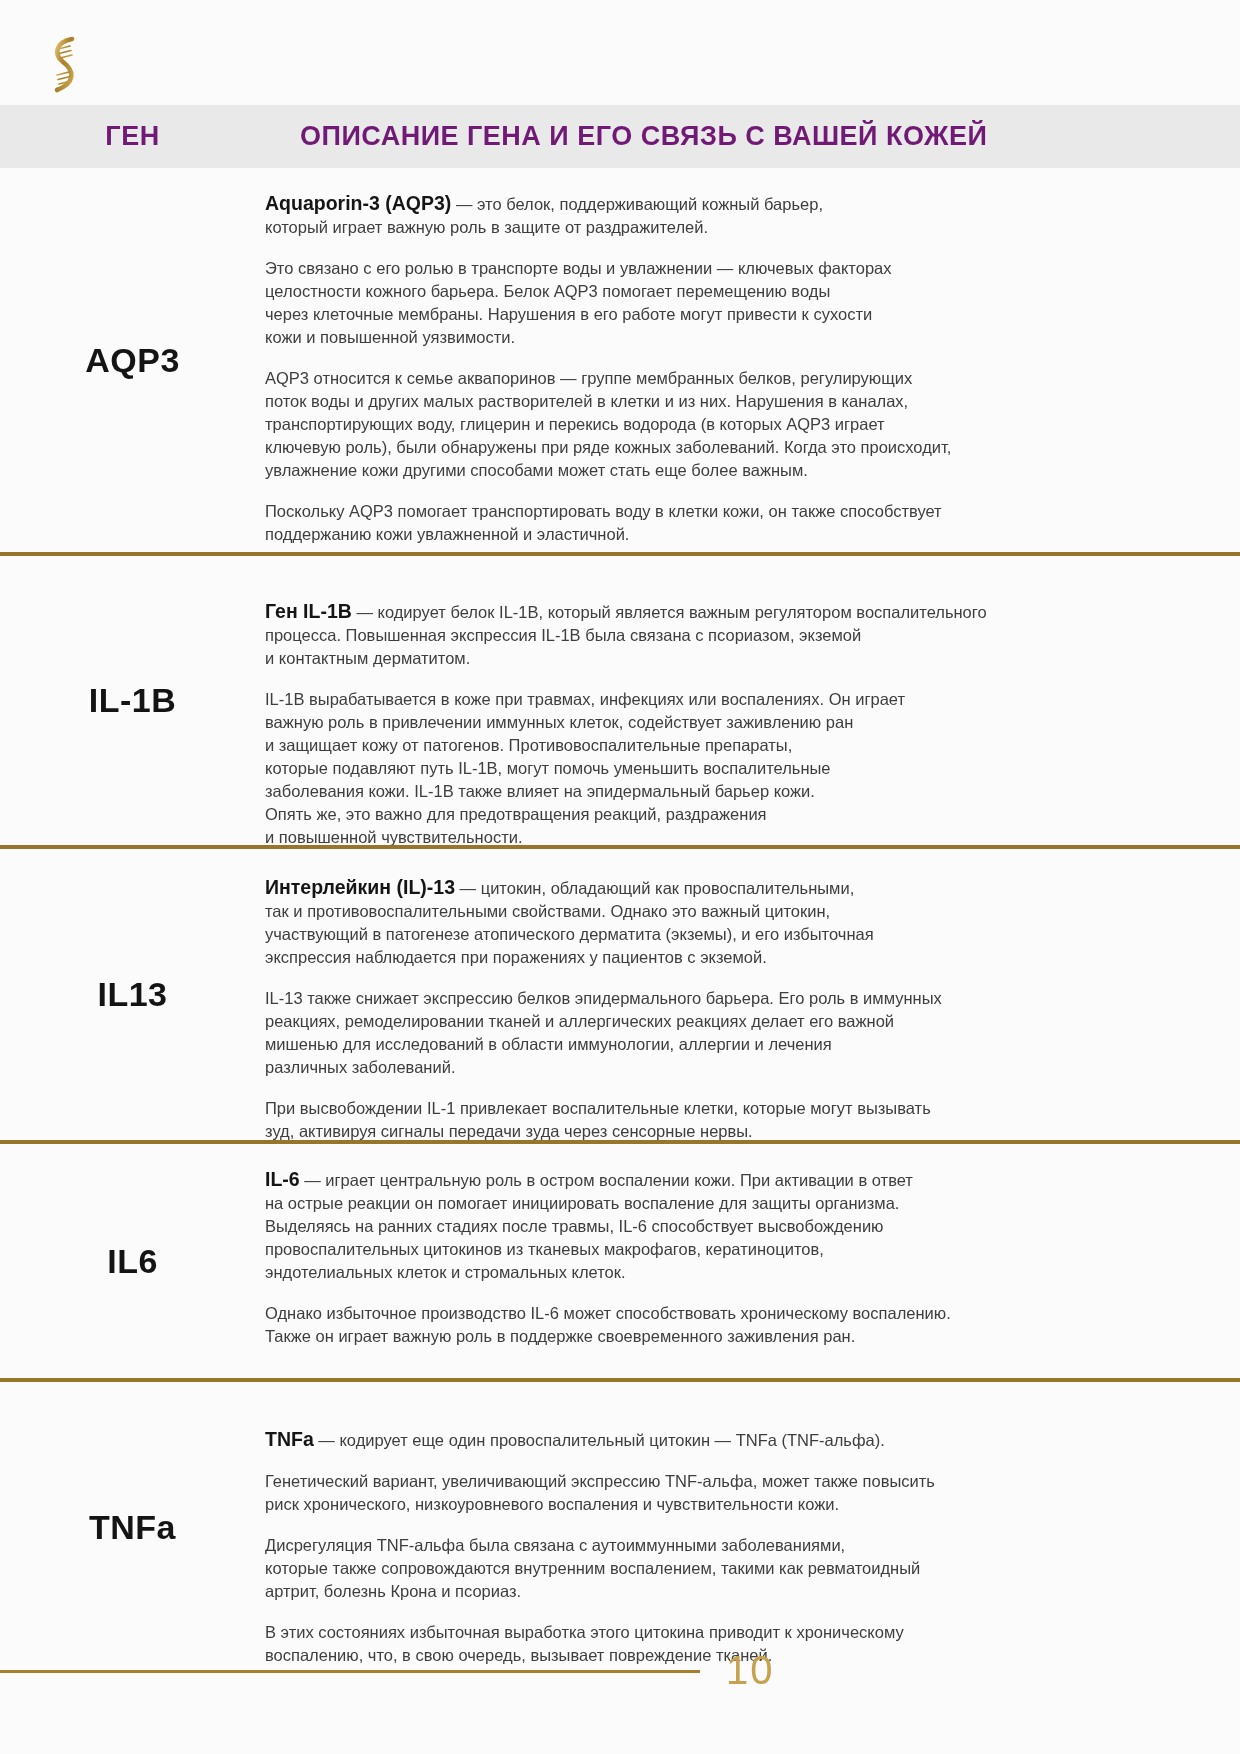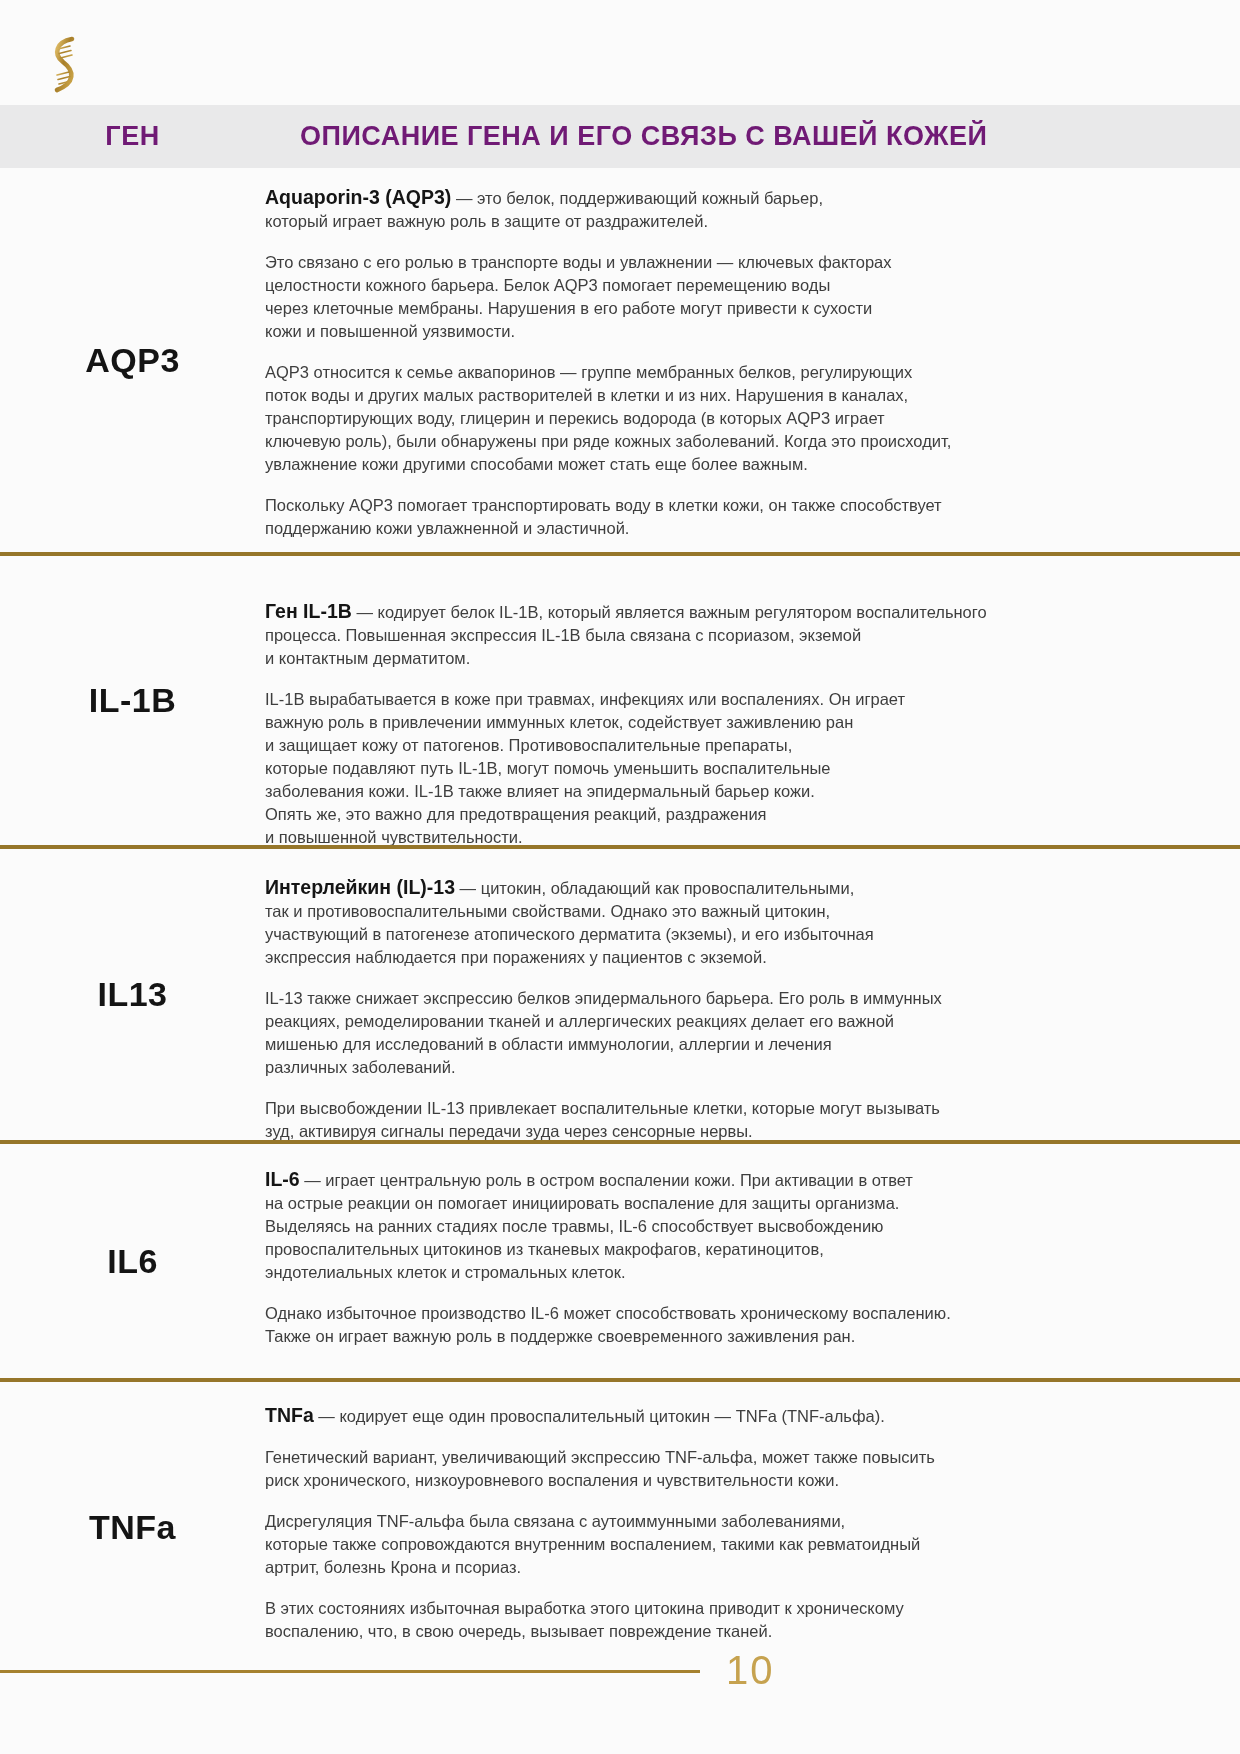--- a/index.html
+++ b/index.html
@@ -35,25 +35,25 @@
   .header-desc{padding-left:35px;}
   .row{
     display:flex;
     overflow:hidden;
   }
   .row + .row{border-top:4px solid var(--gold);}
   .gene-label{
     font-size:34px;font-weight:700;color:#141414;letter-spacing:.5px;
   }
   .col-text{flex:1;padding-right:40px;}
-  .r0{height:384px;} .r0 .col-text{padding-top:18px;}
+  .r0{height:384px;} .r0 .col-text{padding-top:24px;}
   .r1{height:293px;} .r1 .col-text{padding-top:44px;}
   .r2{height:295px;} .r2 .col-text{padding-top:27px;}
   .r3{height:238px;} .r3 .col-text{padding-top:24px;}
-  .r4{height:294px;} .r4 .col-text{padding-top:22px;}
+  .r4{height:294px;} .r4 .col-text{padding-top:46px;}
   .para{
     white-space:pre-line;
     font-size:16.5px;line-height:23px;color:#3e3e3e;
     margin-bottom:18px;max-width:910px;
   }
   .lead{font-weight:700;font-size:19.5px;color:#151515;}
   .footer-line{
     position:absolute;left:0;top:1670px;
     width:700px;height:3px;background:#a5812f;
   }
@@ -125,21 +125,21 @@
     <div class="col-gene gene-label">IL13</div>
     <div class="col-text">
       <p class="para"><span class="lead">Интерлейкин (IL)-13</span><span> — цитокин, обладающий как провоспалительными,
 так и противовоспалительными свойствами. Однако это важный цитокин,
 участвующий в патогенезе атопического дерматита (экземы), и его избыточная
 экспрессия наблюдается при поражениях у пациентов с экземой.</span></p>
       <p class="para">IL-13 также снижает экспрессию белков эпидермального барьера. Его роль в иммунных
 реакциях, ремоделировании тканей и аллергических реакциях делает его важной
 мишенью для исследований в области иммунологии, аллергии и лечения
 различных заболеваний.</p>
-      <p class="para">При высвобождении IL-13 привлекает воспалительные клетки, которые могут вызывать
+      <p class="para">При высвобождении IL-1 привлекает воспалительные клетки, которые могут вызывать
 зуд, активируя сигналы передачи зуда через сенсорные нервы.</p>
     </div>
   </section>
 
   <section class="row r3">
     <div class="col-gene gene-label">IL6</div>
     <div class="col-text">
       <p class="para"><span class="lead">IL-6</span><span> — играет центральную роль в остром воспалении кожи. При активации в ответ
 на острые реакции он помогает инициировать воспаление для защиты организма.
 Выделяясь на ранних стадиях после травмы, IL-6 способствует высвобождению

